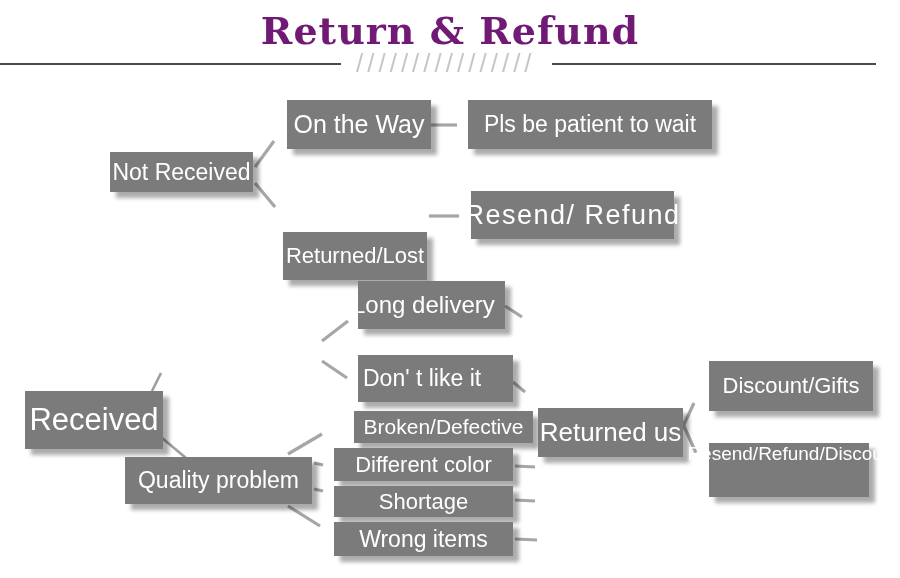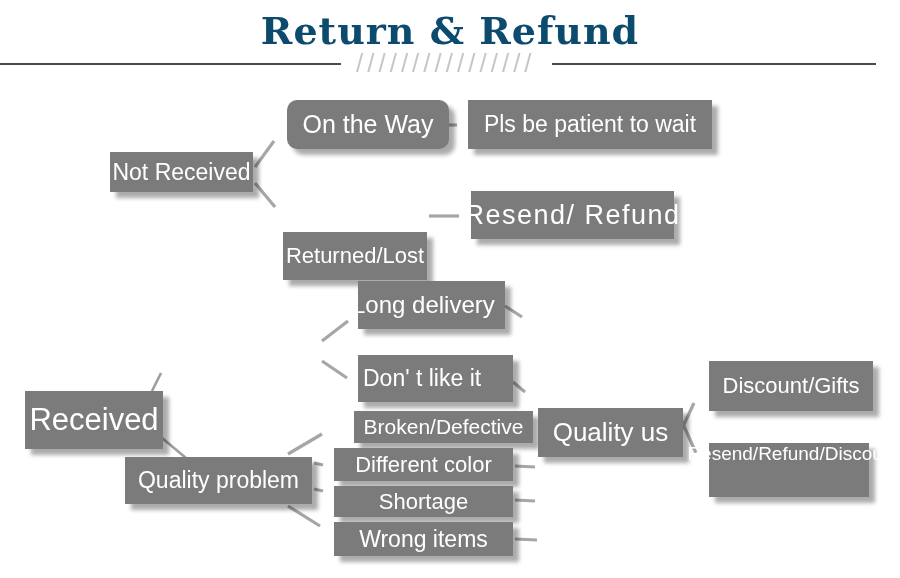--- a/index.html
+++ b/index.html
@@ -10,21 +10,21 @@
     overflow:hidden;
     font-family:"Liberation Sans", sans-serif;
   }
   .title{
     position:absolute;left:0;top:8px;width:900px;
     text-align:center;
     font-family:"DejaVu Serif","Liberation Serif",serif;
     font-weight:bold;
     font-size:38px;
     letter-spacing:1px;
-    color:#0c4a6e;
+    color:#701a75;
   }
   .rule{
     position:absolute;top:63px;height:2px;background:#4a4a4a;
   }
   .rule-left{left:0;width:341px;}
   .rule-right{left:552px;width:324px;}
   .hatch{
     position:absolute;left:356px;top:48px;width:180px;height:30px;
     color:#c6c6c6;
     font-size:26px;
@@ -90,21 +90,21 @@
     <path class="arrow" d="M515,466 L535,467" marker-end="url(#ah)"></path>
     <path class="arrow" d="M515,500 L535,501" marker-end="url(#ah)"></path>
     <path class="arrow" d="M515,539 L537,540" marker-end="url(#ah)"></path>
 
     <path class="arrow" d="M672,450 L694,403" marker-end="url(#ah)"></path>
     <path class="arrow" d="M679,415 L696,453" marker-end="url(#ah)"></path>
   </svg>
 
   <div class="node" style="left:110px;top:152px;width:143px;height:40px;font-size:23px;">Not Received</div>
 
-  <div class="node" style="left:287px;top:100px;width:162px;height:49px;font-size:25px;border-radius:10px;">On the Way</div>
+  <div class="node" style="left:287px;top:100px;width:144px;height:49px;font-size:25px;">On the Way</div>
 
   <div class="node" style="left:468px;top:100px;width:244px;height:49px;font-size:23px;">Pls be patient to wait</div>
 
   <div class="node" style="left:283px;top:192px;width:144px;height:48px;font-size:22px;margin-top:40px;">Returned/Lost</div>
 
   <div class="node" style="left:471px;top:191px;width:203px;height:48px;font-size:27px;letter-spacing:1.5px;">Resend/ Refund</div>
 
   <div class="node" style="left:25px;top:391px;width:138px;height:58px;font-size:31px;">Received</div>
 
 
@@ -115,21 +115,21 @@
   <div class="node" style="left:125px;top:457px;width:187px;height:47px;font-size:23px;">Quality problem</div>
 
   <div class="node" style="left:354px;top:411px;width:179px;height:32px;font-size:21px;">Broken/Defective</div>
 
   <div class="node" style="left:334px;top:448px;width:179px;height:33px;font-size:22px;">Different color</div>
 
   <div class="node" style="left:334px;top:486px;width:179px;height:31px;font-size:22px;">Shortage</div>
 
   <div class="node" style="left:334px;top:522px;width:179px;height:34px;font-size:23px;">Wrong items</div>
 
-  <div class="node" style="left:538px;top:408px;width:145px;height:49px;font-size:26px;">Quality us</div>
+  <div class="node" style="left:538px;top:408px;width:145px;height:49px;font-size:26px;">Returned us</div>
 
   <div class="node" style="left:709px;top:361px;width:164px;height:50px;font-size:22px;">Discount/Gifts</div>
 
   <div class="node left" style="left:709px;top:443px;width:160px;height:54px;font-size:19px;flex-direction:row;align-items:flex-start;justify-content:center;padding-left:8px;line-height:1.2;">
     <span>Resend/Refund/</span>
     <span>Discount</span>
   </div>
 
 </div>
 

